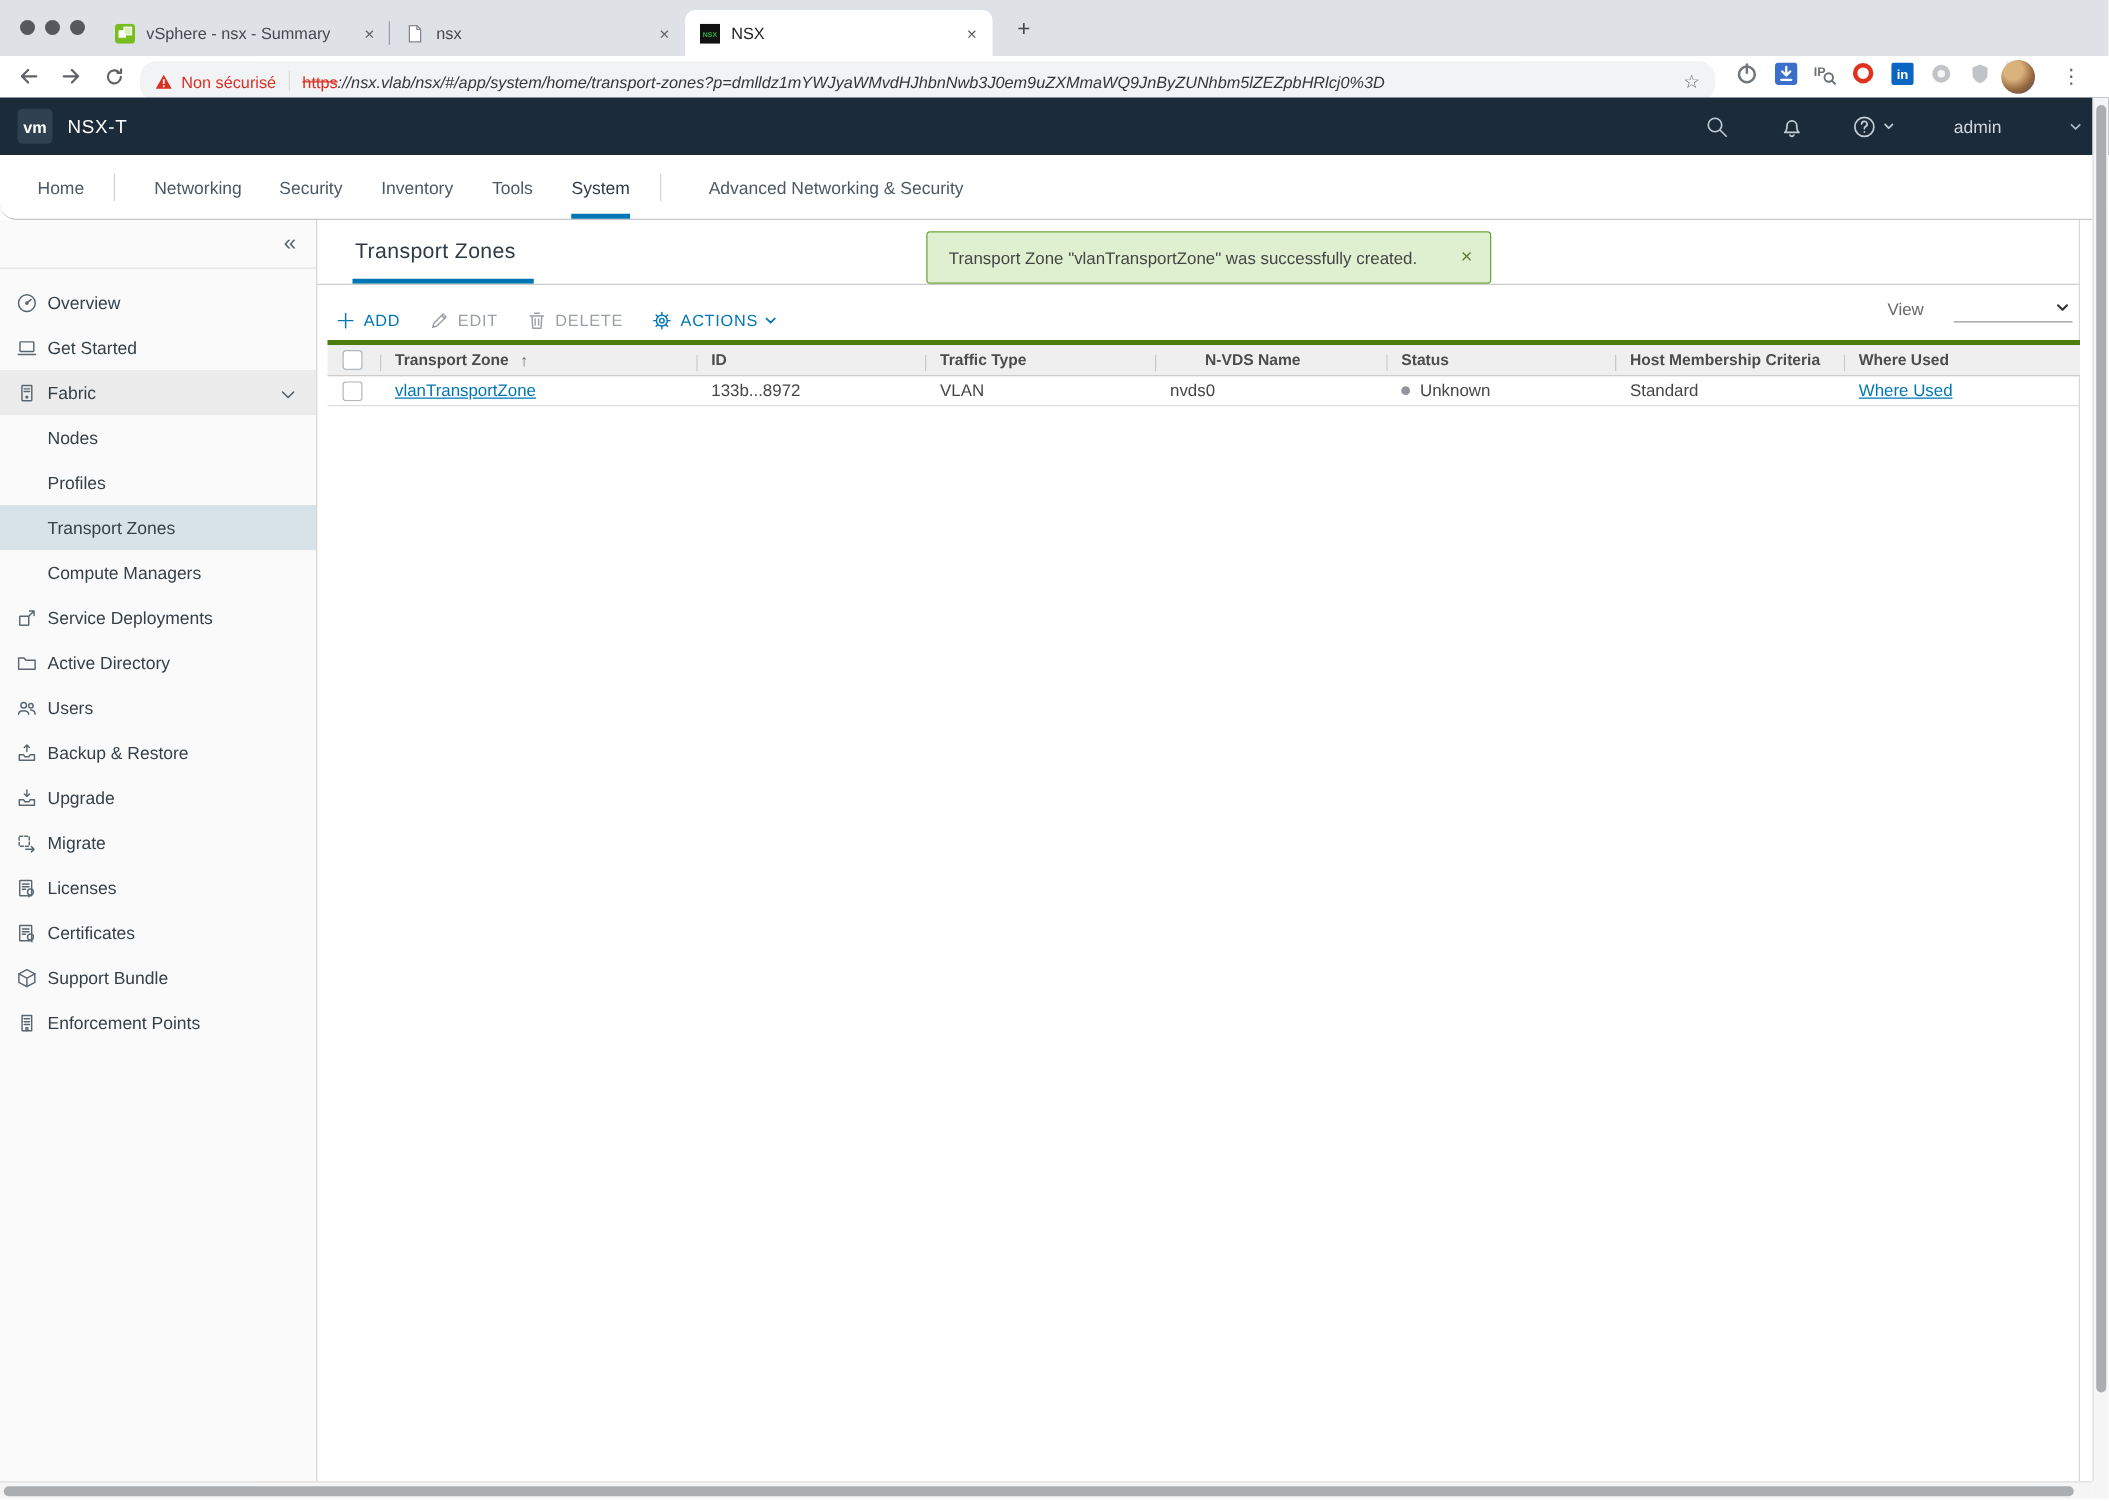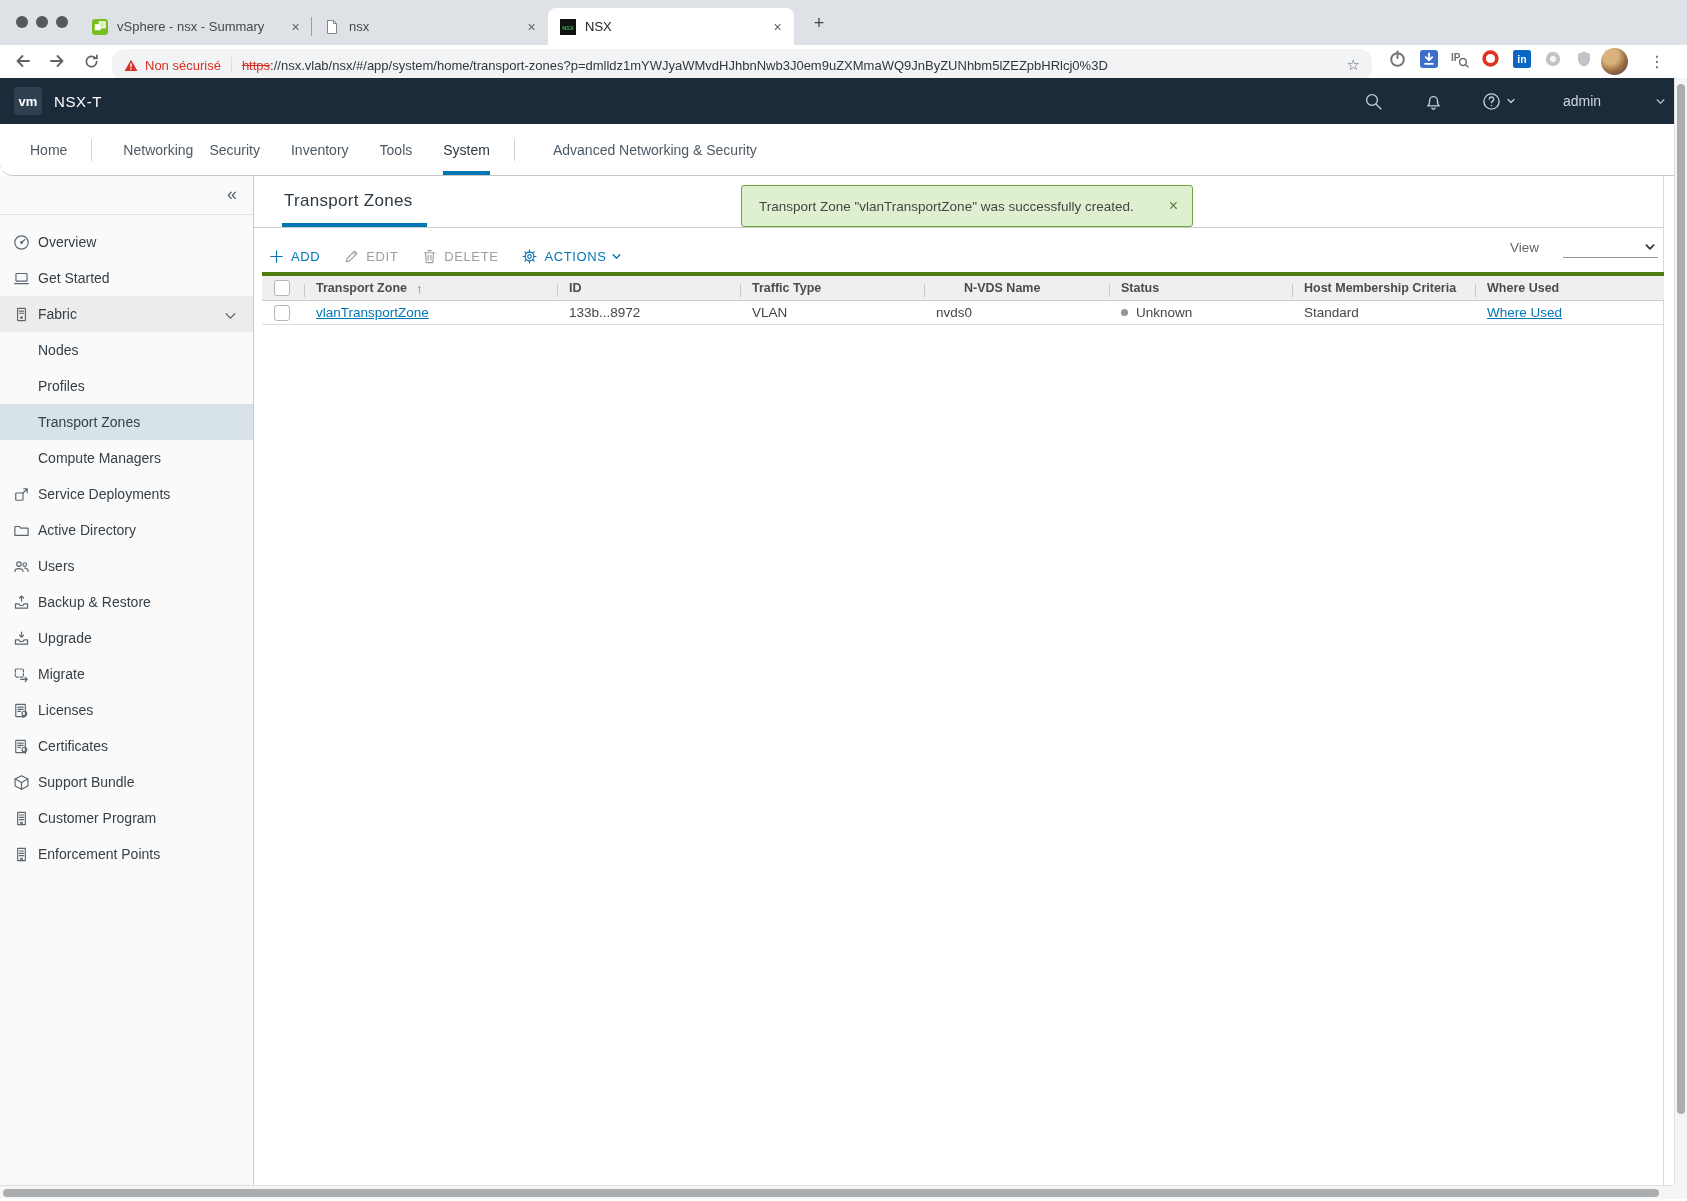--- a/index.html
+++ b/index.html
@@ -25,21 +25,21 @@
 
   
   .urlbar { position:absolute; left:0; top:45px; width:100%; height:33px; background:#fff; }
   .nav-ic { position:absolute; top:3px; width:26px; height:26px; display:flex; align-items:center;
             justify-content:center; color:#5f6368; }
   .omnibox { position:absolute; left:112px; top:4px; width:1260px; height:26px; background:#f1f3f4;
              border-radius:13px; display:flex; align-items:center; padding:16px 12px; font-size:13px; }
   .warn-text { color:#d93025; margin:0 10px 0 7px; white-space:nowrap; }
   .om-sep { width:1px; height:16px; background:#dadce0; margin-right:10px; flex:none; }
   .scheme { color:#d93025; text-decoration:line-through; }
-  .urlrest { color:#33373b; white-space:nowrap; overflow:hidden; flex:1; }
+  .urlrest { color:#33373b; white-space:nowrap; overflow:hidden; flex:1;font-style:italic; }
   .star { margin-left:10px; color:#5f6368; font-size:15px; flex:none; }
   .extensions { position:absolute; left:1388px; top:4px; height:26px; display:flex; gap:12px; align-items:flex-start; }
   .ext { width:19px; height:19px; display:flex; align-items:center; justify-content:center; }
   .ext-sep { width:1px; height:18px; background:#dadce0; }
   .avatar { position:absolute; left:1601px; top:3px; width:27px; height:27px; border-radius:50%;
             background:radial-gradient(circle at 35% 30%, #d9b27c 0 30%, #9a6b42 60%, #4a3b52 100%); }
   .menu-dots { position:absolute; left:1644px; top:3px; width:26px; height:26px; display:flex; align-items:center;
                justify-content:center; color:#5f6368; font-size:16px; }
 
   
@@ -270,21 +270,21 @@
     <span class="user-caret">
         <svg width="11" height="11" viewBox="0 0 10 10" fill="none" stroke="currentColor" stroke-width="1.3" stroke-linecap="round" stroke-linejoin="round">
           <path d="M2 3.5 5 6.5 8 3.5"></path>
         </svg>
       </span>
   </div>
 
   <div class="mainnav" id="mainnav">
       <div class="navitem" style="margin-right: 24px;">Home</div>
       <div class="nav-sep" style="margin-right: 31px;"></div>
-      <div class="navitem" style="margin-right: 16px;">Networking</div>
+      <div class="navitem" style="margin-right: 30px;">Networking</div>
       <div class="navitem" style="margin-right: 31px;">Security</div>
       <div class="navitem" style="margin-right: 31px;">Inventory</div>
       <div class="navitem" style="margin-right: 31px;">Tools</div>
       <div class="navitem active" style="margin-right: 24px;">System</div>
       <div class="nav-sep" style="margin-right: 38px;"></div>
       <div class="navitem" style="margin-right: 0px;">Advanced Networking &amp; Security</div>
     </div>
 
   <div class="sidebar">
     <div class="collapse">«</div>
@@ -388,27 +388,20 @@
               <path d="M11.4 12.9l.5 1.6"></path>
             </svg></span>
           <span>Certificates</span>
         </div>
         <div class="s-item">
           <span class="s-icon"><svg width="17" height="17" viewBox="0 0 16 16" fill="none" stroke="currentColor" stroke-width="1.1" stroke-linecap="round" stroke-linejoin="round">
               <path d="M8 1.6 14 4.8v6.4L8 14.4 2 11.2V4.8Z"></path>
               <path d="M2 4.8 8 8l6-3.2M8 8v6.4"></path>
             </svg></span>
           <span>Support Bundle</span>
-        </div>
-        <div class="s-item">
-          <span class="s-icon"><svg width="17" height="17" viewBox="0 0 16 16" fill="none" stroke="currentColor" stroke-width="1.1" stroke-linecap="round" stroke-linejoin="round">
-              <rect x="4.4" y="2.3" width="7.2" height="11.4"></rect>
-              <path d="M6 4.7h4M6 6.9h4M6 9.1h4M7.3 13.7v-2.2h1.4v2.2"></path>
-            </svg></span>
-          <span>Customer Program</span>
         </div>
         <div class="s-item">
           <span class="s-icon"><svg width="17" height="17" viewBox="0 0 16 16" fill="none" stroke="currentColor" stroke-width="1.1" stroke-linecap="round" stroke-linejoin="round">
               <rect x="4.4" y="2.3" width="7.2" height="11.4"></rect>
               <path d="M6 4.7h4M6 6.9h4M6 9.1h4M7.3 13.7v-2.2h1.4v2.2"></path>
             </svg></span>
           <span>Enforcement Points</span>
         </div>
       </div>
   </div>

